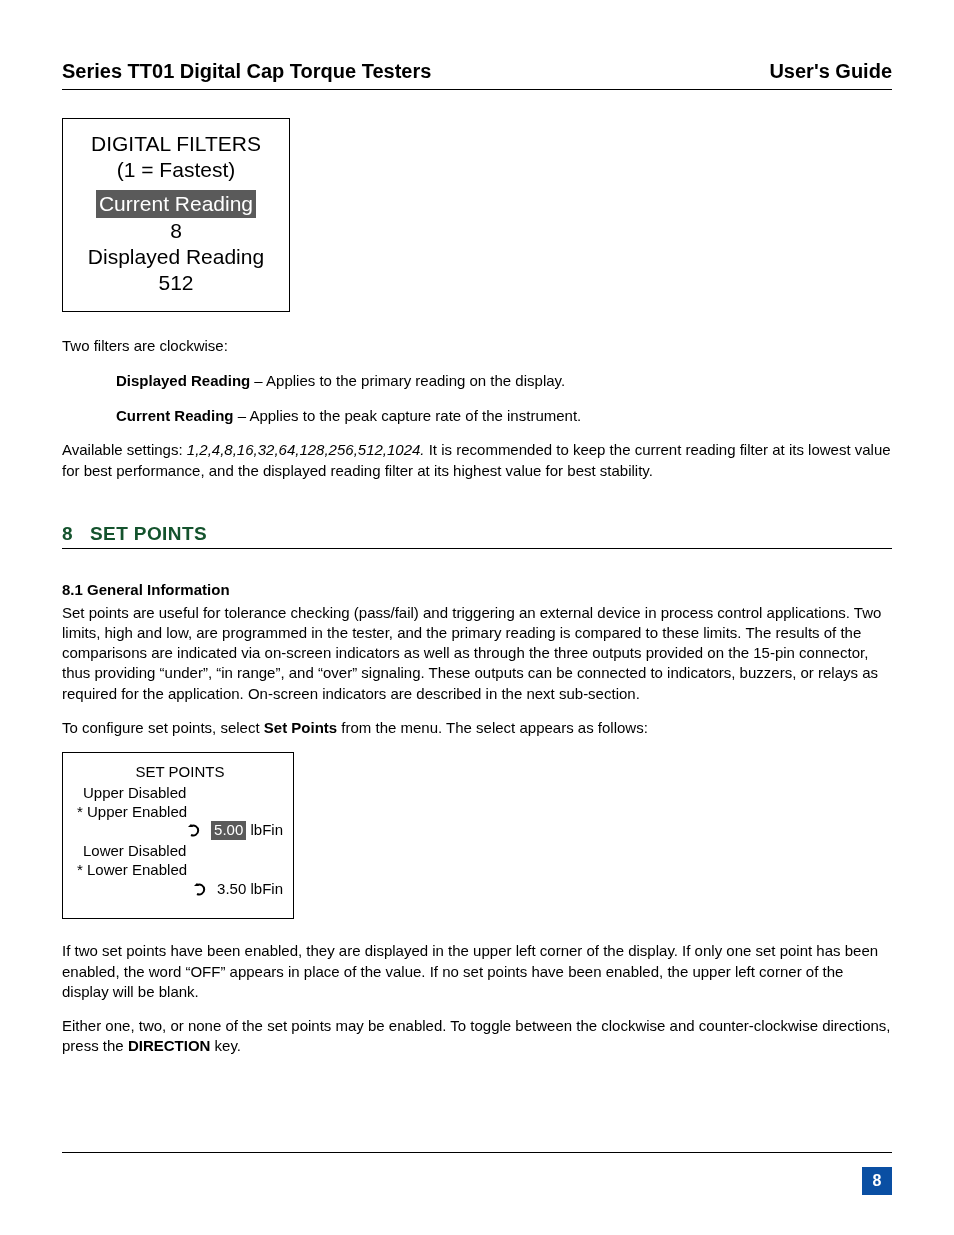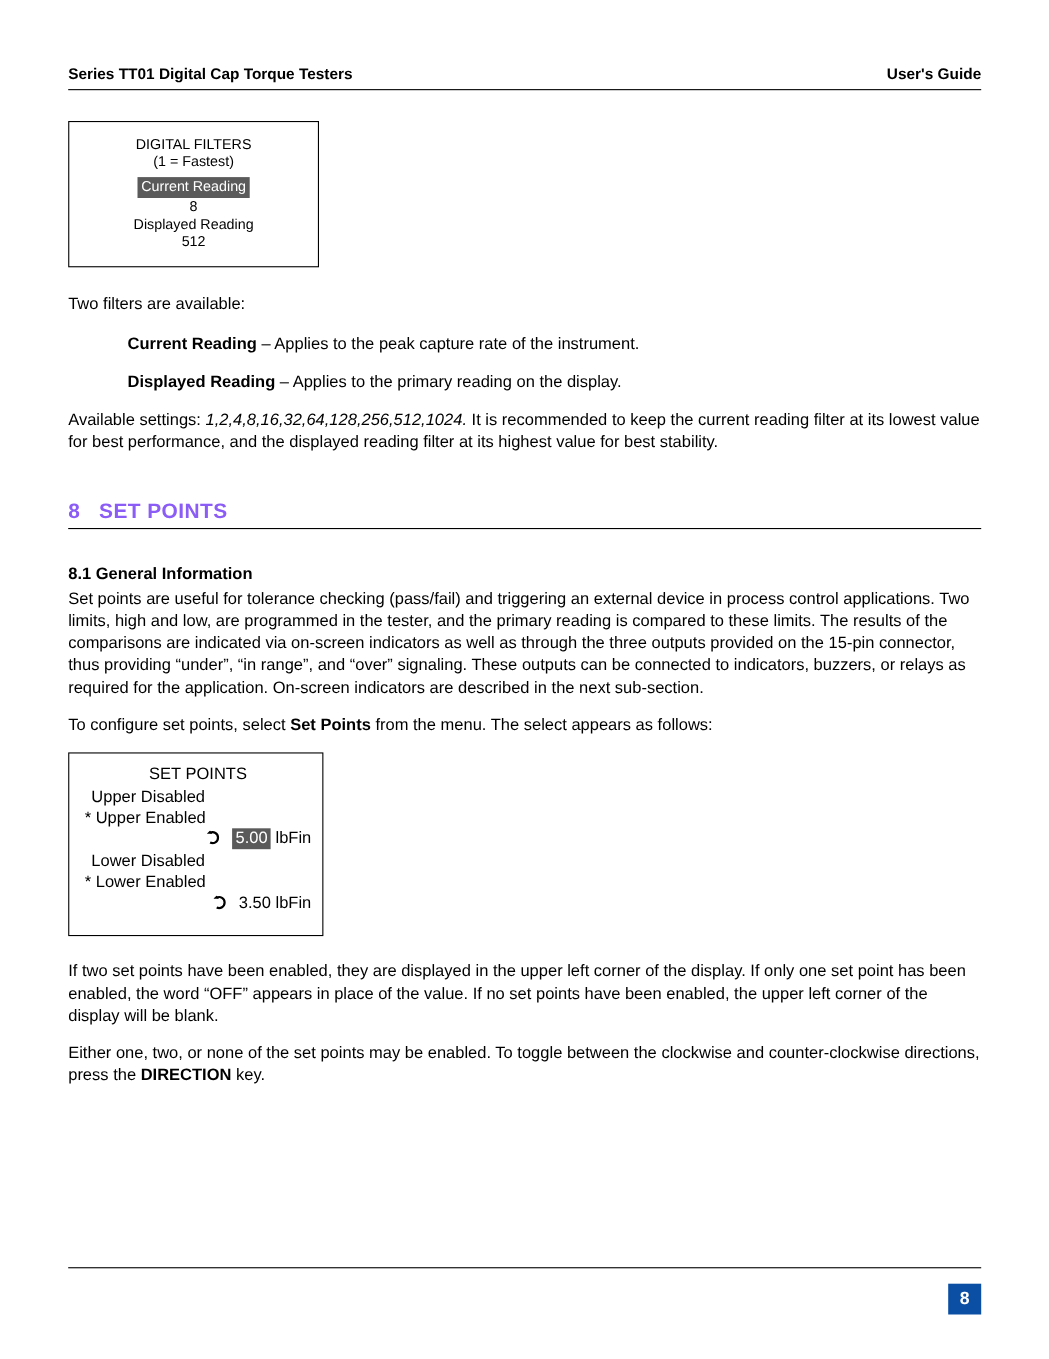--- a/index.html
+++ b/index.html
@@ -15,31 +15,31 @@
     width: 954px;
     min-height: 1235px;
     box-sizing: border-box;
     padding: 58px 62px 40px 62px;
     position: relative;
   }
   .header-row {
     display: flex;
     justify-content: space-between;
     font-weight: bold;
-    font-size: 14px;
+    font-size: 20px;
     padding-bottom: 4px;
     border-bottom: 1.5px solid #000;
     margin-bottom: 28px;
   }
   .menu-box {
     border: 1.5px solid #000;
     width: 206px;
     padding: 12px 10px 14px 10px;
     text-align: center;
-    font-size: 13px;
+    font-size: 21px;
     line-height: 1.25;
     margin-bottom: 24px;
   }
   .menu-box .title {
     text-align: center;
   }
   .menu-box .sel {
     display: inline-block;
     background: #5a5a5a;
     color: #fff;
@@ -82,21 +82,21 @@
     padding: 0 3px;
   }
   .para {
     margin: 0 0 14px 0;
   }
   .def-block {
     margin-left: 54px;
     margin-bottom: 14px;
   }
   .section-heading {
-    color: #8b5cf6;
+    color: #14532d;
     font-weight: bold;
     font-size: 19px;
     letter-spacing: 0.4px;
     border-bottom: 1.5px solid #000;
     padding-bottom: 2px;
     margin-top: 40px;
     margin-bottom: 16px;
     text-transform: uppercase;
   }
   .subhead {
@@ -137,28 +137,28 @@
 
   <div class="menu-box">
     <div class="title">DIGITAL FILTERS</div>
     <div class="title">(1 = Fastest)</div>
     <div><span class="sel">Current Reading</span></div>
     <div>8</div>
     <div>Displayed Reading</div>
     <div>512</div>
   </div>
 
-  <p class="para">Two filters are available:</p>
+  <p class="para">Two filters are clockwise:</p>
+
+  <p class="def-block">
+    <b>Displayed Reading</b><span> – </span><span>Applies to the primary reading on the display.</span>
+  </p>
 
   <p class="def-block">
     <b>Current Reading</b><span> – </span><span>Applies to the peak capture rate of the instrument.</span>
-  </p>
-
-  <p class="def-block">
-    <b>Displayed Reading</b><span> – </span><span>Applies to the primary reading on the display.</span>
   </p>
 
   <p class="para">
     <span>Available settings: </span><i class="ita">1,2,4,8,16,32,64,128,256,512,1024.</i><span> It is recommended to keep the current reading filter at its lowest value for best performance, and the displayed reading filter at its highest value for best stability.</span>
   </p>
 
   <div class="section-heading">
     <span>8</span>&nbsp;&nbsp;&nbsp;<span>SET POINTS</span>
   </div>
 

